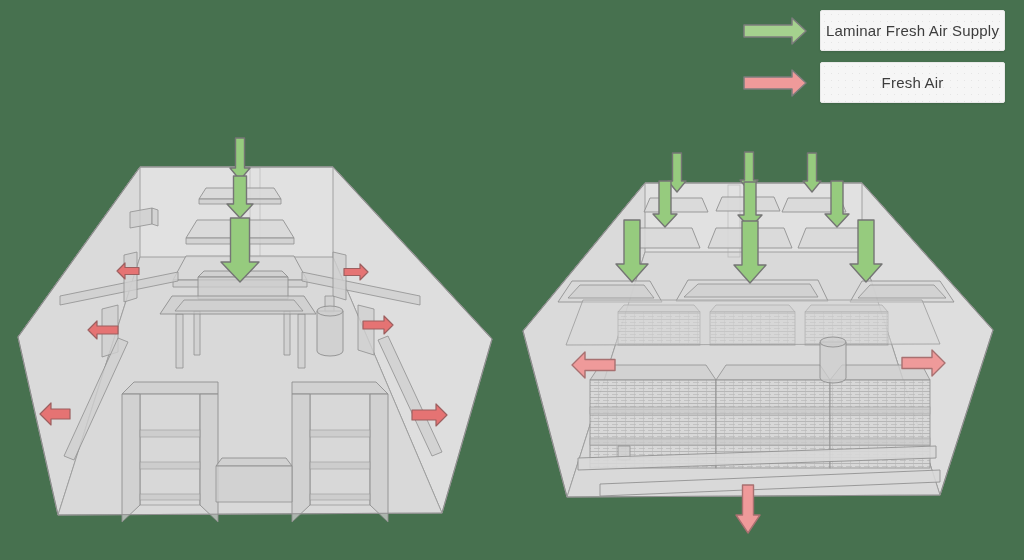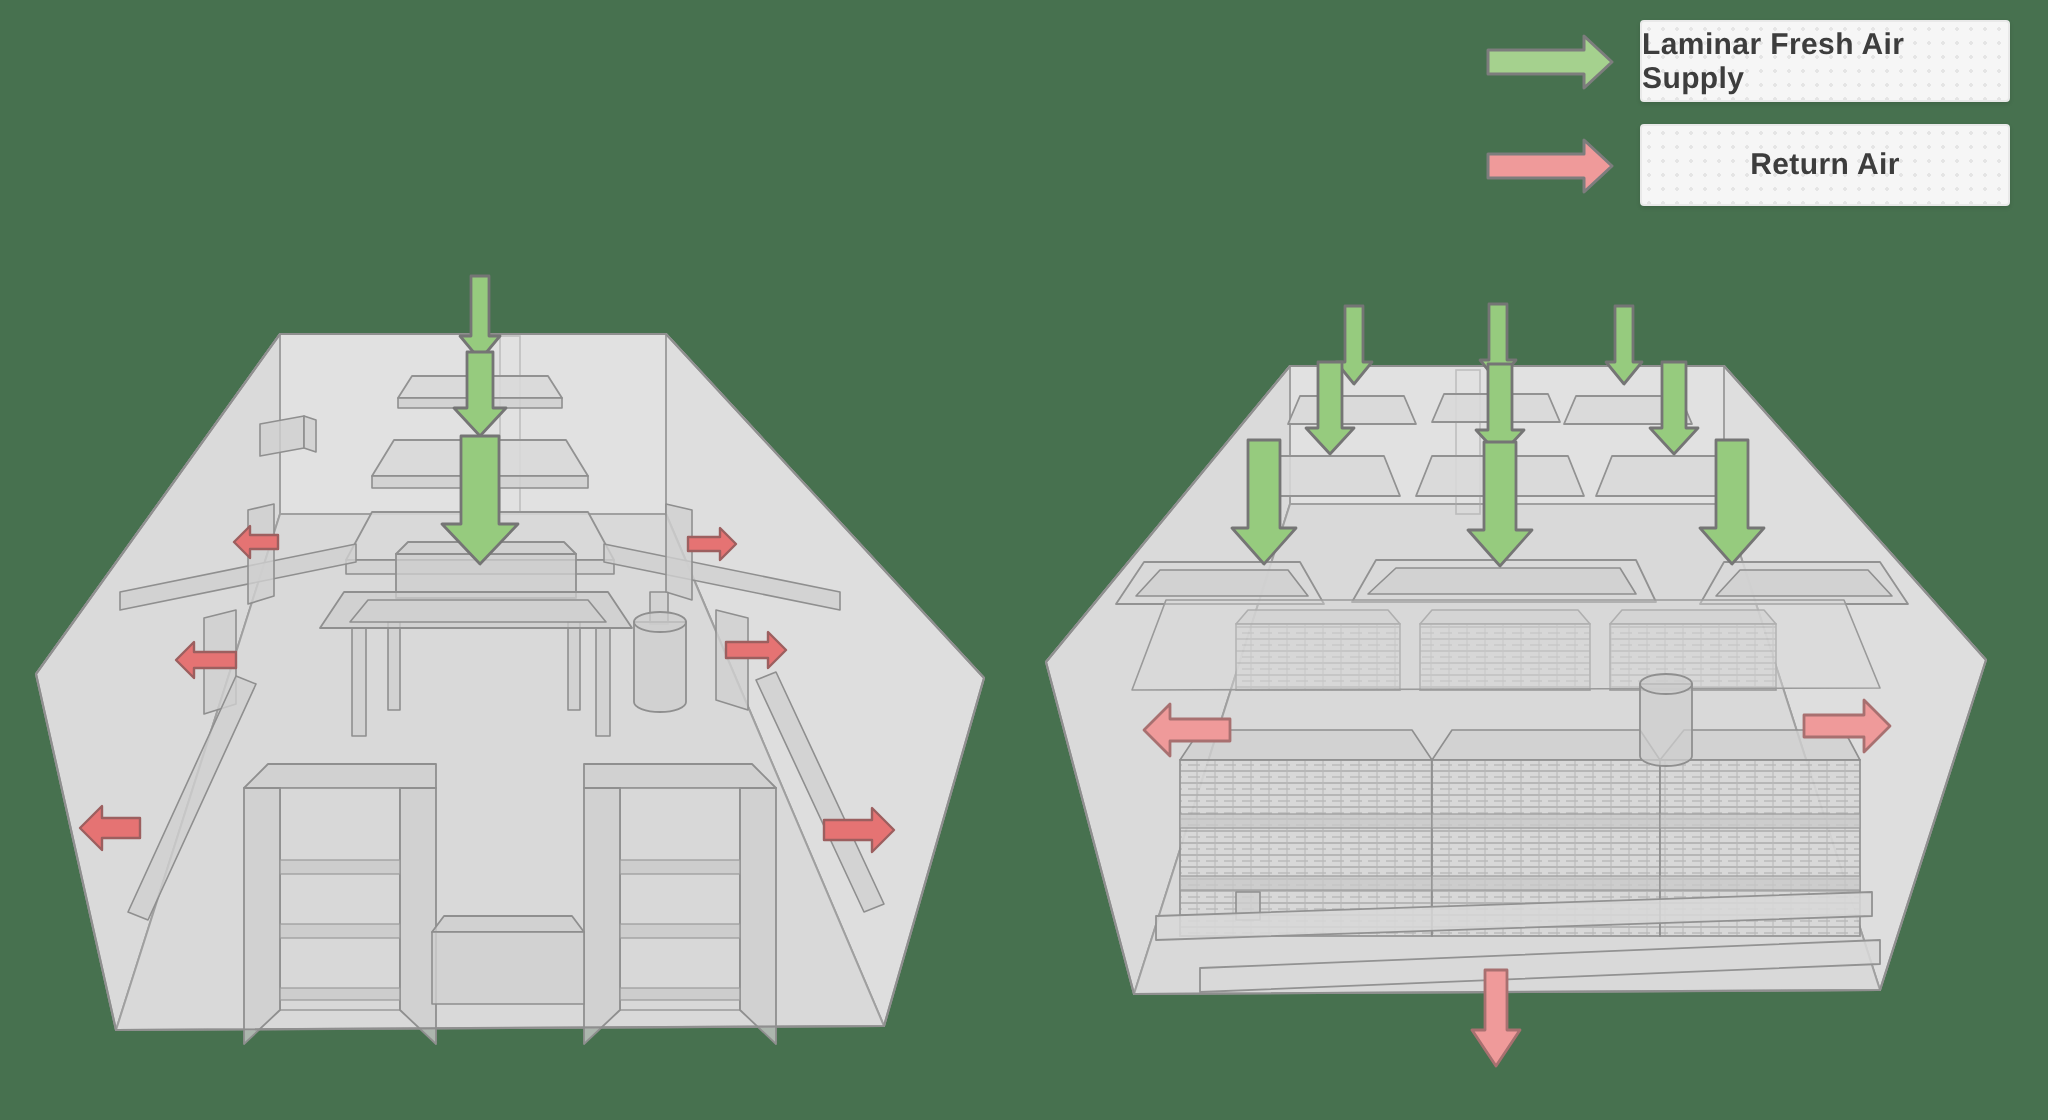--- a/index.html
+++ b/index.html
@@ -25,21 +25,21 @@
   .legend-item{display:flex;align-items:center;}
   .legend-icon{margin-right:12px;flex:0 0 auto;}
   .legend-icon polygon{stroke:#7d7d7d;stroke-width:1.5;stroke-linejoin:round;}
   .legend-box{
     width:185px;height:41px;box-sizing:border-box;flex:0 0 auto;
     background-color:#f6f6f6;
     background-image:radial-gradient(circle,#e5e5e5 0.8px, rgba(0,0,0,0) 1px);
     background-size:7px 7px;
     border:1px solid #e9e9e9;border-radius:2px;
     display:flex;align-items:center;justify-content:center;
-    color:#3d3d3d;font-size:15px;font-weight:700;letter-spacing:0.2px;
+    color:#3d3d3d;font-size:15px;font-weight:400;letter-spacing:0.2px;
     box-shadow:0 1px 2px rgba(0,0,0,0.12);
   }
 </style>
 </head>
 <body>
 
 <div class="canvas">
 
 <svg width="1024" height="560" viewBox="0 0 1024 560">
   <defs>
@@ -229,17 +229,17 @@
   <div class="legend-item">
     <svg class="legend-icon" width="66" height="28" viewBox="0 0 66 28">
       <polygon points="64,14 50,1 50,8 2,8 2,20 50,20 50,27" fill="#a5d18e"></polygon>
     </svg>
     <div class="legend-box">Laminar Fresh Air Supply</div>
   </div>
   <div class="legend-item">
     <svg class="legend-icon" width="66" height="28" viewBox="0 0 66 28">
       <polygon points="64,14 50,1 50,8 2,8 2,20 50,20 50,27" fill="#ef9a9a"></polygon>
     </svg>
-    <div class="legend-box">Return Air</div>
+    <div class="legend-box">Fresh Air</div>
   </div>
 </div>
 
 </div>
 
 </body></html>

